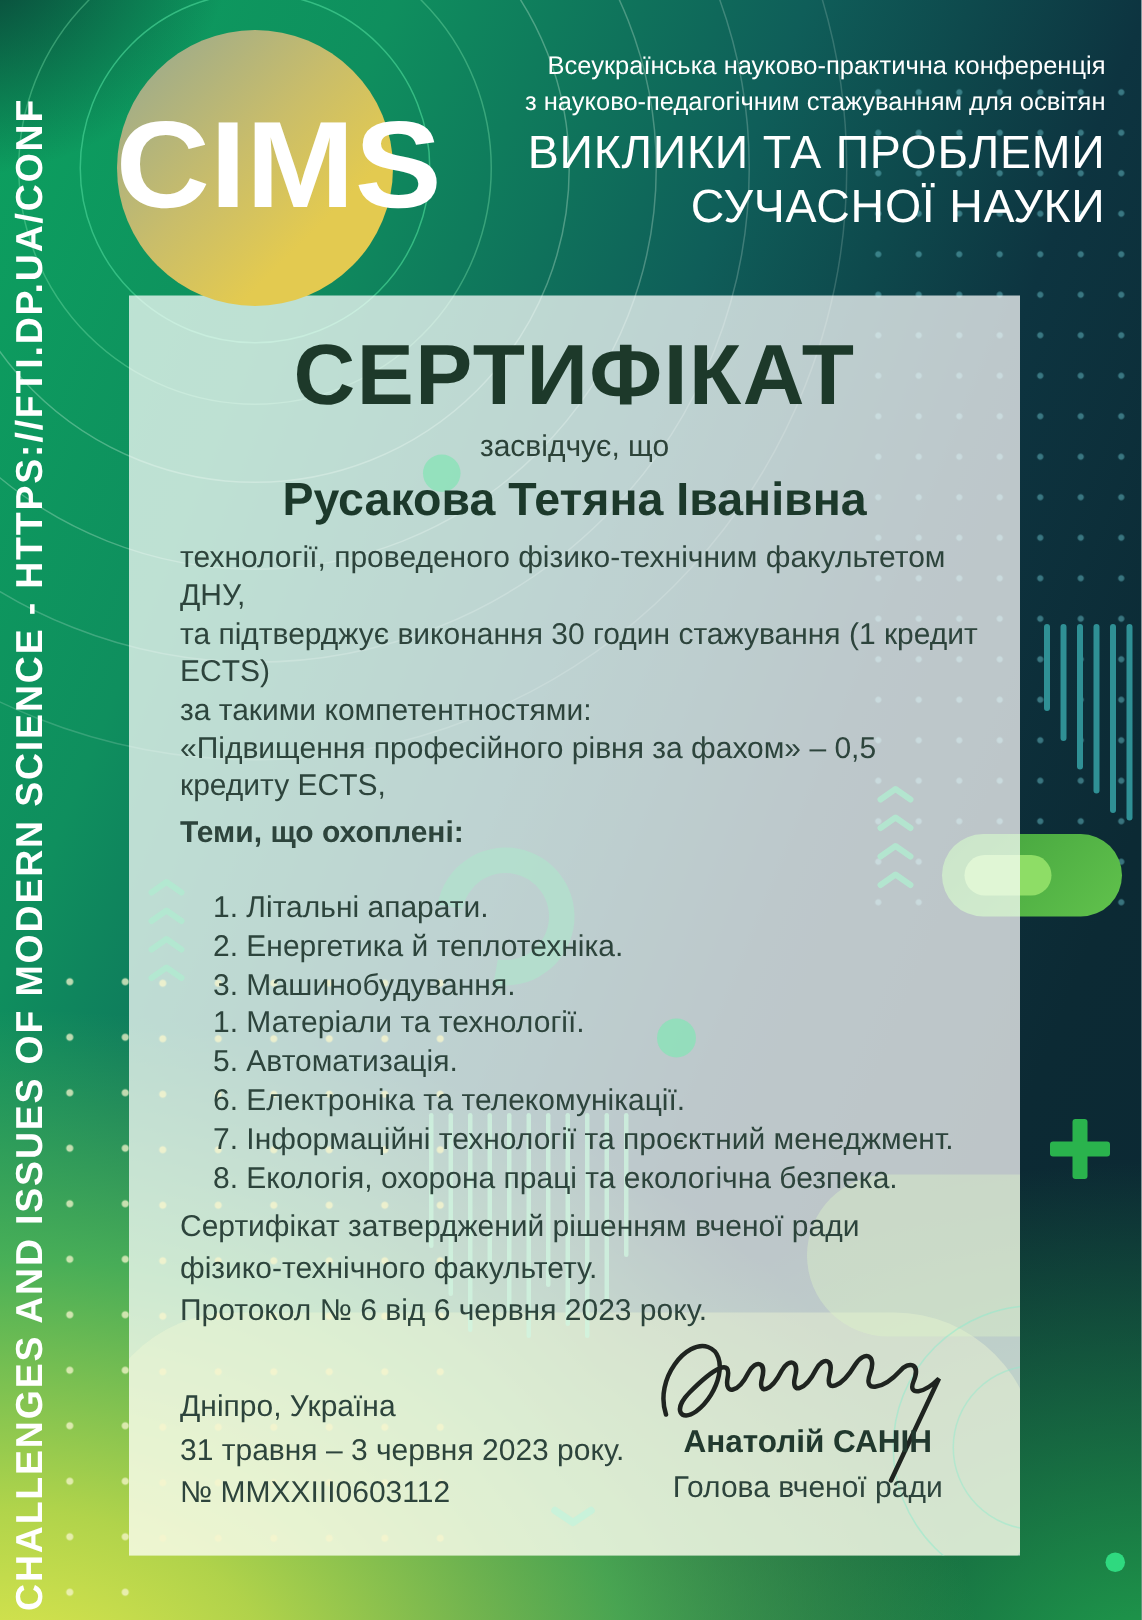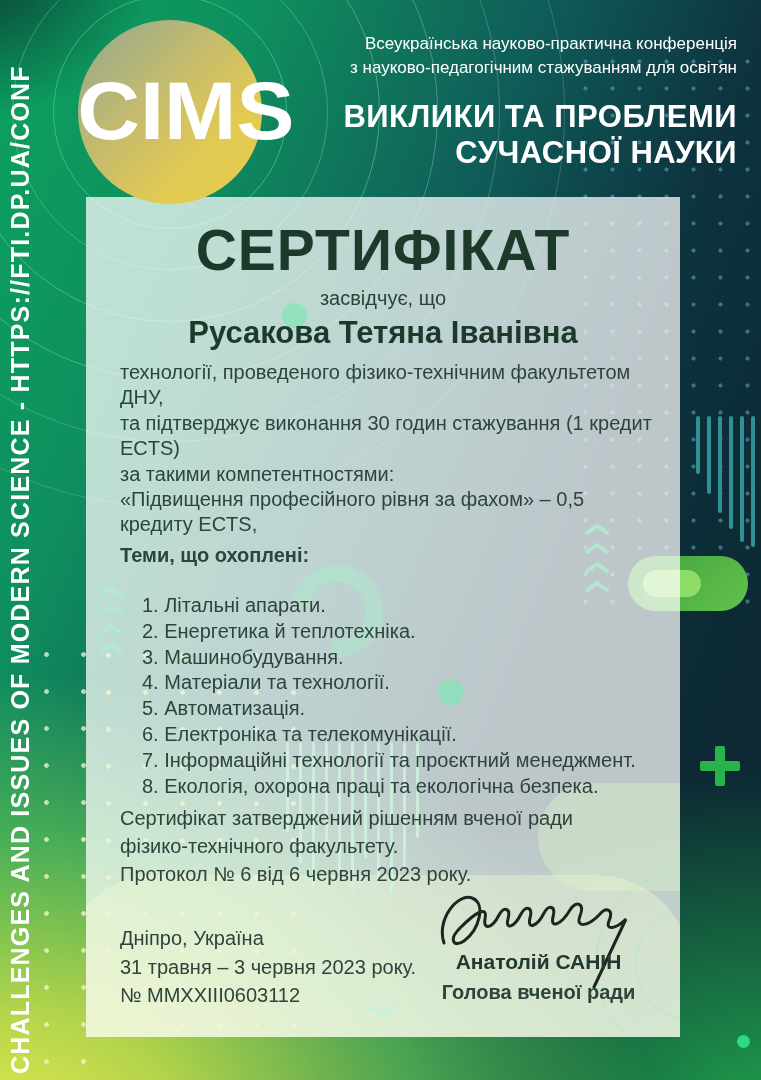--- a/index.html
+++ b/index.html
@@ -56,30 +56,30 @@
   .cert-certifies { position:absolute; top:90px; left:0; width:100%; text-align:center; font-size:20px; color:#2c4238; }
   .cert-name { position:absolute; top:118px; left:0; width:100%; text-align:center;
     font-size:31px; font-weight:bold; color:#1c392b; }
   .cert-body { position:absolute; top:163px; left:34px; right:26px; font-size:20px; line-height:25.4px; }
   .topics-head { position:absolute; top:347px; left:34px; font-size:20px; font-weight:bold; }
   .topics { position:absolute; top:374px; left:56px; font-size:20px; line-height:25.8px;margin-top:22px; }
   .approval { position:absolute; top:607px; left:34px; font-size:20px; line-height:28px; }
   .footer-left { position:absolute; top:727px; left:34px; font-size:20px; line-height:28.5px; }
   .sig-svg { position:absolute; left:348px; top:688px; width:210px; height:110px; }
   .sig-name { position:absolute; left:330px; top:753px; width:245px; text-align:center; font-size:21px; font-weight:bold; color:#21392e; }
-  .sig-role { position:absolute; left:330px; top:784px; width:245px; text-align:center; font-size:20px;font-weight:bold; }
+  .sig-role { position:absolute; left:330px; top:784px; width:245px; text-align:center; font-size:20px; }
   .chev-down { position:absolute; left:280px; top:806px; color:rgba(198,242,218,.9); }
   
   .logo-circle { left:78px; top:20px; width:184px; height:184px; border-radius:50%;
     background:linear-gradient(135deg,#9dab8c 8%,#c9bd6a 45%,#e3ca50 72%); }
   .logo-text { left:48px; top:64px; width:260px; text-align:center; color:#fff;
     font-size:82px; font-weight:900; letter-spacing:0; transform:scaleX(1.06); transform-origin:left; }
   .head-right { right:24px; top:32px; text-align:right; color:#fff; }
   .conf-sub { font-size:17px; line-height:24px; font-weight:500; }
-  .conf-title { margin-top:19px; font-size:31px; line-height:36px; font-weight:bold; letter-spacing:.5px; }
+  .conf-title { margin-top:4px; font-size:31px; line-height:36px; font-weight:normal; letter-spacing:.5px; }
   
   .side-text { left:6px; top:0; height:1080px; display:flex; align-items:center;
     writing-mode:vertical-rl; transform:rotate(180deg);
     color:#fff; font-size:25px; font-weight:bold; letter-spacing:1.2px; white-space:nowrap;
     padding-top:6px; }
 </style>
 </head>
 <body>
 
 <div class="stage">
@@ -165,21 +165,21 @@
         <div>технології, проведеного фізико-технічним факультетом ДНУ,</div>
         <div>та підтверджує виконання 30 годин стажування (1 кредит ECTS)</div>
         <div>за такими компетентностями:</div>
         <div>«Підвищення професійного рівня за фахом» – 0,5 кредиту ECTS,</div>
       </div>
       <div class="topics-head">Теми, що охоплені:</div>
       <div class="topics">
         <div>1. Літальні апарати.</div>
         <div>2. Енергетика й теплотехніка.</div>
         <div>3. Машинобудування.</div>
-        <div>4. Матеріали та технології.</div>
+        <div>1. Матеріали та технології.</div>
         <div>5. Автоматизація.</div>
         <div>6. Електроніка та телекомунікації.</div>
         <div>7. Інформаційні технології та проєктний менеджмент.</div>
         <div>8. Екологія, охорона праці та екологічна безпека.</div>
       </div>
       <div class="approval">
         <div>Сертифікат затверджений рішенням вченої ради</div>
         <div>фізико-технічного факультету.</div>
         <div>Протокол № 6 від 6 червня 2023 року.</div>
       </div>

